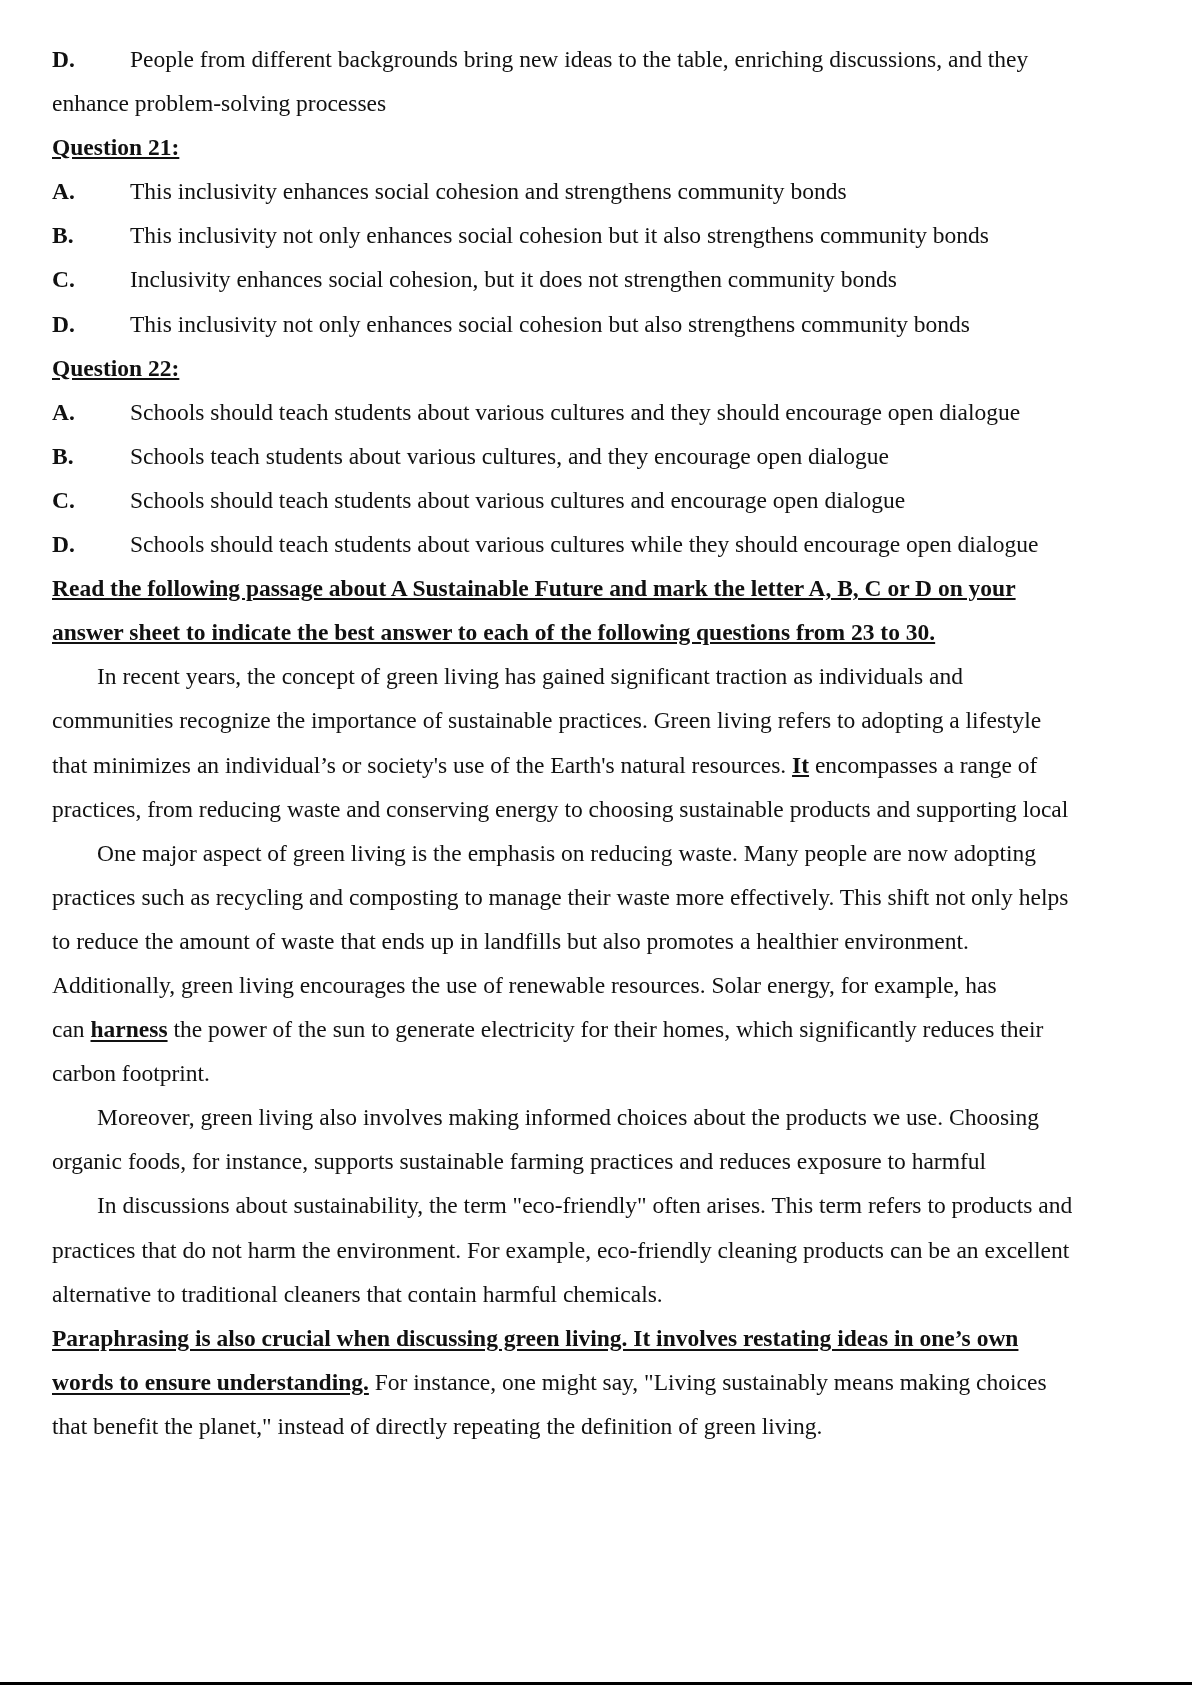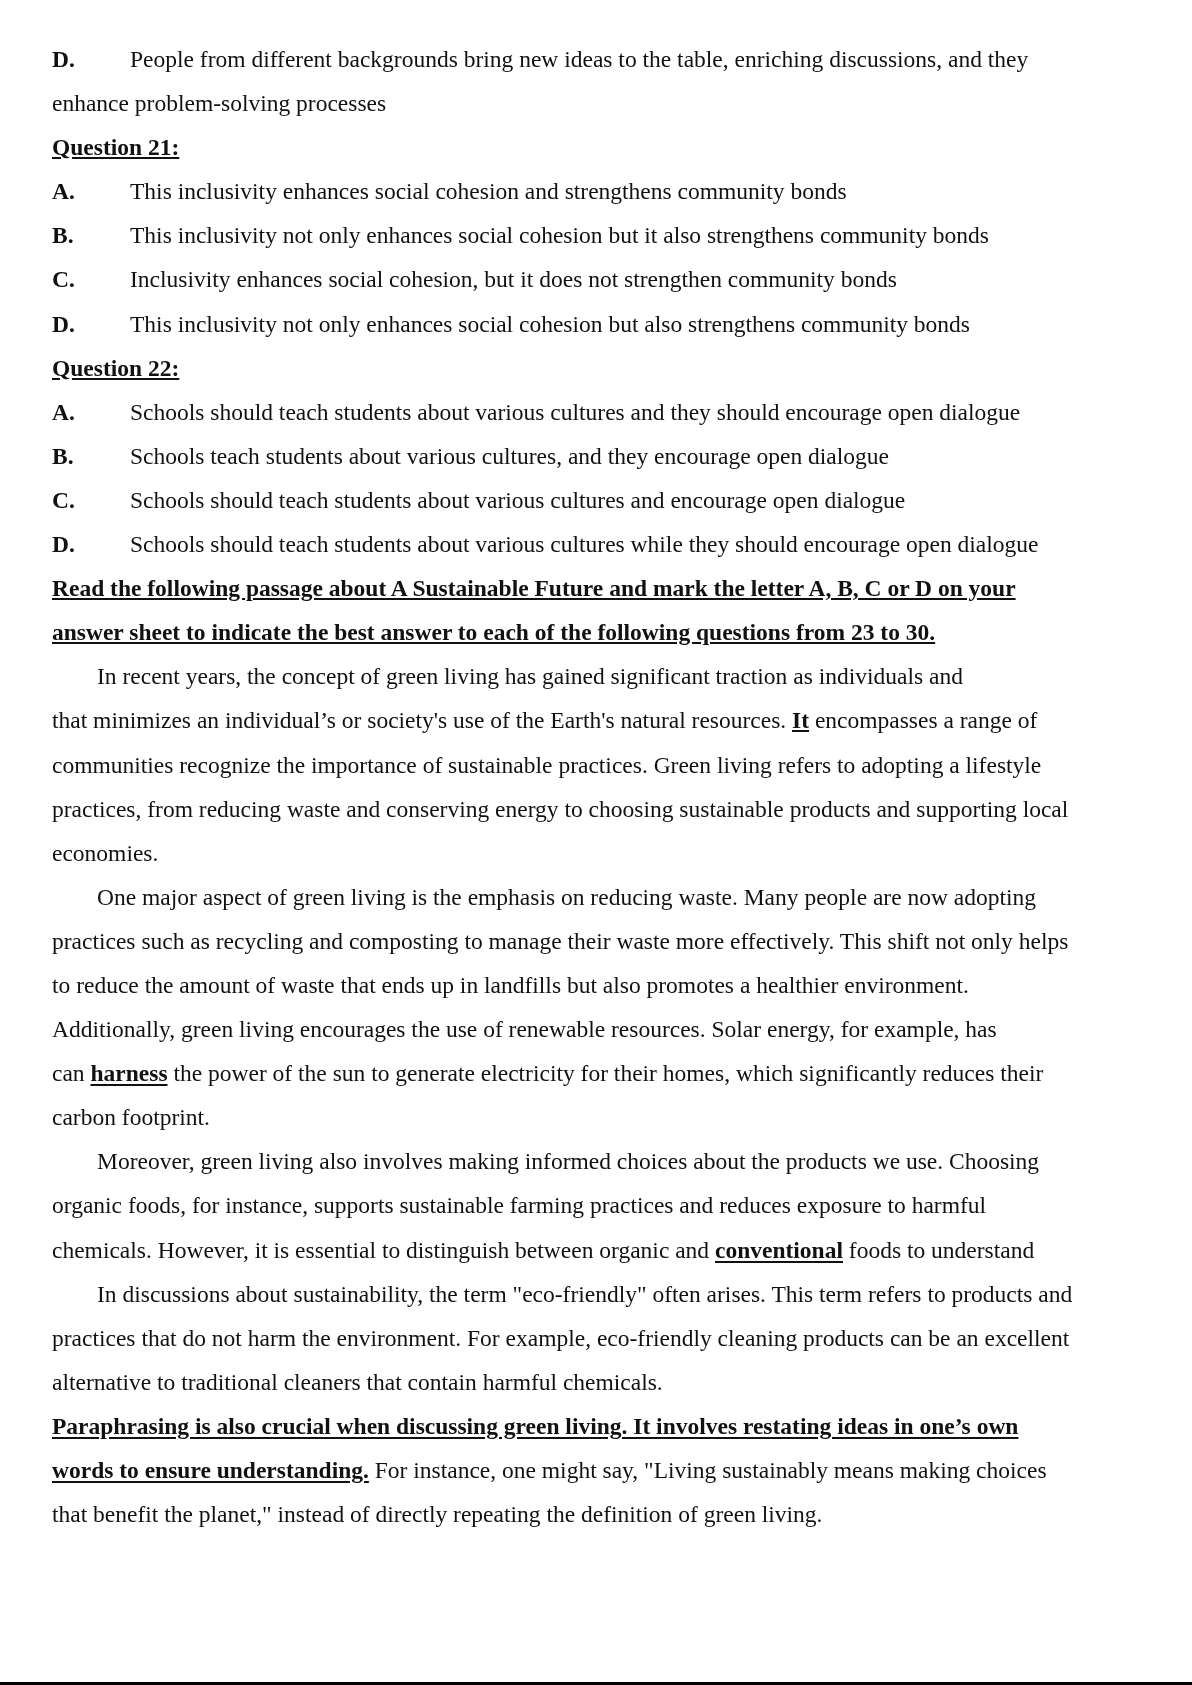--- a/index.html
+++ b/index.html
@@ -86,39 +86,37 @@
   <div class="line opt">
     <span class="letter">D.</span>
     <span>Schools should teach students about various cultures while they should encourage open dialogue</span>
   </div>
 
   <div class="line bold">Read the following passage about A Sustainable Future and mark the letter A, B, C or D on your</div>
   <div class="line bold">answer sheet to indicate the best answer to each of the following questions from 23 to 30.</div>
 
   <div>
     <div class="line indent">In recent years, the concept of green living has gained significant traction as individuals and</div>
+    <div class="line">communities recognize the importance of sustainable practices. Green living refers to adopting a lifestyle</div>
     <div class="line"><span>that minimizes an individual’s or society's use of the Earth's natural resources. </span><span class="bold">It</span><span> encompasses a range of</span></div>
-    <div class="line">communities recognize the importance of sustainable practices. Green living refers to adopting a lifestyle</div>
     <div class="line">practices, from reducing waste and conserving energy to choosing sustainable products and supporting local</div>
-    <div class="line">economies.</div>
   </div>
 
   <div>
     <div class="line indent">One major aspect of green living is the emphasis on reducing waste. Many people are now adopting</div>
     <div class="line">practices such as recycling and composting to manage their waste more effectively. This shift not only helps</div>
     <div class="line">to reduce the amount of waste that ends up in landfills but also promotes a healthier environment.</div>
     <div class="line">Additionally, green living encourages the use of renewable resources. Solar energy, for example, has</div>
     <div class="line"><span>can </span><span class="bu">harness</span><span> the power of the sun to generate electricity for their homes, which significantly reduces their</span></div>
     <div class="line">carbon footprint.</div>
   </div>
 
   <div>
     <div class="line indent">Moreover, green living also involves making informed choices about the products we use. Choosing</div>
     <div class="line">organic foods, for instance, supports sustainable farming practices and reduces exposure to harmful</div>
-    <div class="line"><span>chemicals. However, it is essential to distinguish between organic and </span><span class="bu">conventional</span><span> foods to understand</span></div>
   </div>
 
   <div>
     <div class="line indent">In discussions about sustainability, the term "eco-friendly" often arises. This term refers to products and</div>
     <div class="line">practices that do not harm the environment. For example, eco-friendly cleaning products can be an excellent</div>
     <div class="line">alternative to traditional cleaners that contain harmful chemicals.</div>
   </div>
 
   <div>
     <div class="line"><span class="bu">Paraphrasing is also crucial when discussing green living. It involves restating ideas in one’s own</span></div>

